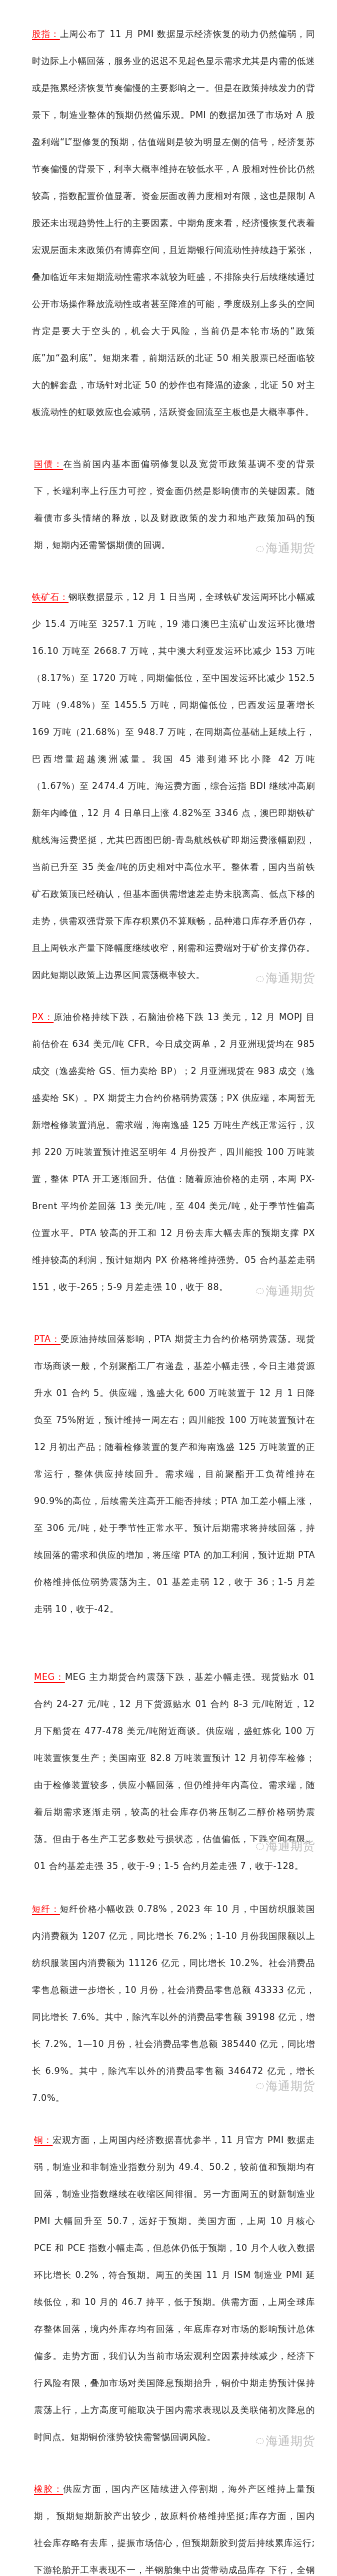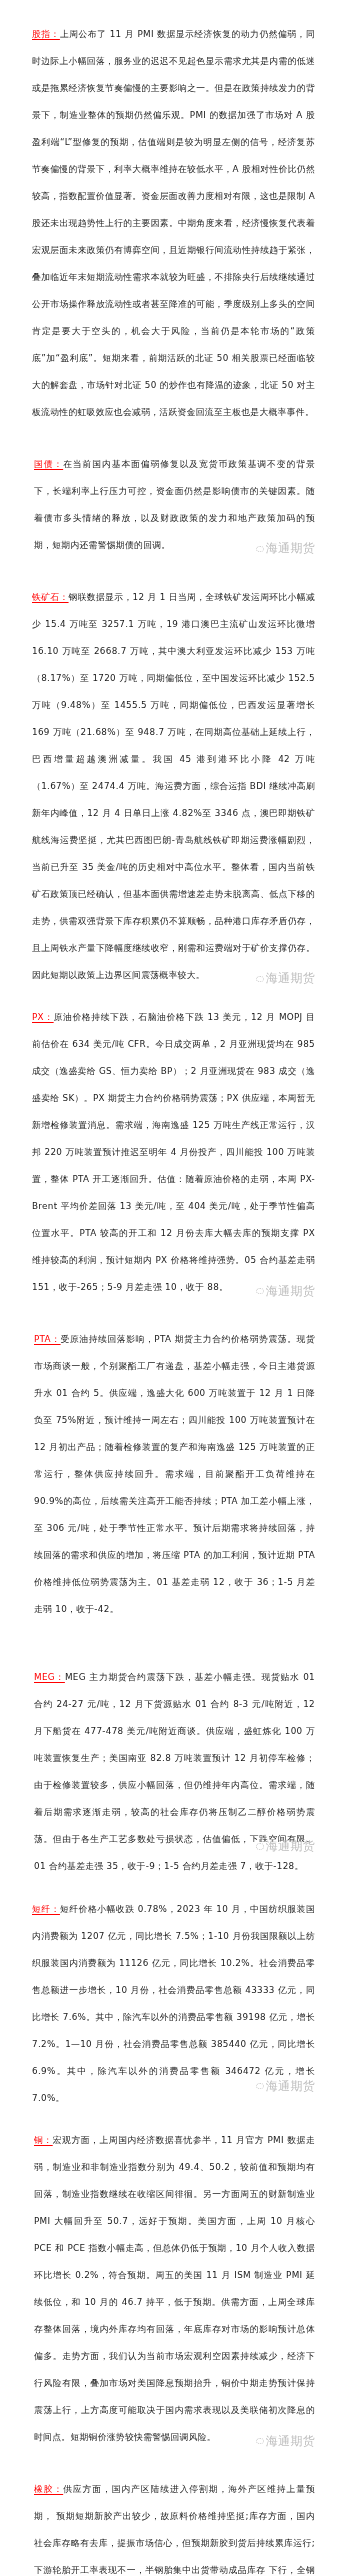--- a/index.html
+++ b/index.html
@@ -95,21 +95,21 @@
   <div class="para indent3">
     <span class="label">MEG：</span><span>MEG 主力期货合约震荡下跌，基差小幅走强。现货贴水 01 合约 24-27 元/吨，12 月下货源贴水 01 合约 8-3 元/吨附近，12 月下船货在 477-478 美元/吨附近商谈。供应端，盛虹炼化 100 万吨装置恢复生产；美国南亚 82.8 万吨装置预计 12 月初停车检修；由于检修装置较多，供应小幅回落，但仍维持年内高位。需求端，随着后期需求逐渐走弱，较高的社会库存仍将压制乙二醇价格弱势震荡。但由于各生产工艺多数处亏损状态，估值偏低，下跌空间有限。01 合约基差走强 35，收于-9；1-5 合约月差走强 7，收于-128。</span>
     <span class="watermark" style="bottom:29px;">
         <span class="wm-icon"></span>
         <span>海通期货</span>
       </span>
   </div>
   <div class="gap-s"></div>
 
   <div class="para">
-    <span class="label">短纤：</span><span>短纤价格小幅收跌 0.78%，2023 年 10 月，中国纺织服装国内消费额为 1207 亿元，同比增长 7.5%；1-10 月份我国限额以上纺织服装国内消费额为 11126 亿元，同比增长 10.2%。社会消费品零售总额进一步增长，10 月份，社会消费品零售总额 43333 亿元，同比增长 7.6%。其中，除汽车以外的消费品零售额 39198 亿元，增长 7.2%。1—10 月份，社会消费品零售总额 385440 亿元，同比增长 6.9%。其中，除汽车以外的消费品零售额 346472 亿元，增长 7.0%。</span>
+    <span class="label">短纤：</span><span>短纤价格小幅收跌 0.78%，2023 年 10 月，中国纺织服装国内消费额为 1207 亿元，同比增长 76.2%；1-10 月份我国限额以上纺织服装国内消费额为 11126 亿元，同比增长 10.2%。社会消费品零售总额进一步增长，10 月份，社会消费品零售总额 43333 亿元，同比增长 7.6%。其中，除汽车以外的消费品零售额 39198 亿元，增长 7.2%。1—10 月份，社会消费品零售总额 385440 亿元，同比增长 6.9%。其中，除汽车以外的消费品零售额 346472 亿元，增长 7.0%。</span>
     <span class="watermark" style="bottom:20.6px;">
         <span class="wm-icon"></span>
         <span>海通期货</span>
       </span>
   </div>
   <div class="gap-s"></div>
 
   <div class="para indent3">
     <span class="label">铜：</span><span>宏观方面，上周国内经济数据喜忧参半，11 月官方 PMI 数据走弱，制造业和非制造业指数分别为 49.4、50.2，较前值和预期均有回落，制造业指数继续在收缩区间徘徊。另一方面周五的财新制造业 PMI 大幅回升至 50.7，远好于预期。美国方面，上周 10 月核心 PCE 和 PCE 指数小幅走高，但总体仍低于预期，10 月个人收入数据环比增长 0.2%，符合预期。周五的美国 11 月 ISM 制造业 PMI 延续低位，和 10 月的 46.7 持平，低于预期。供需方面，上周全球库存整体回落，境内外库存均有回落，年底库存对市场的影响预计总体偏多。走势方面，我们认为当前市场宏观利空因素持续减少，经济下行风险有限，叠加市场对美国降息预期抬升，铜价中期走势预计保持震荡上行，上方高度可能取决于国内需求表现以及美联储初次降息的时间点。短期铜价涨势较快需警惕回调风险。</span>
     <span class="watermark">

